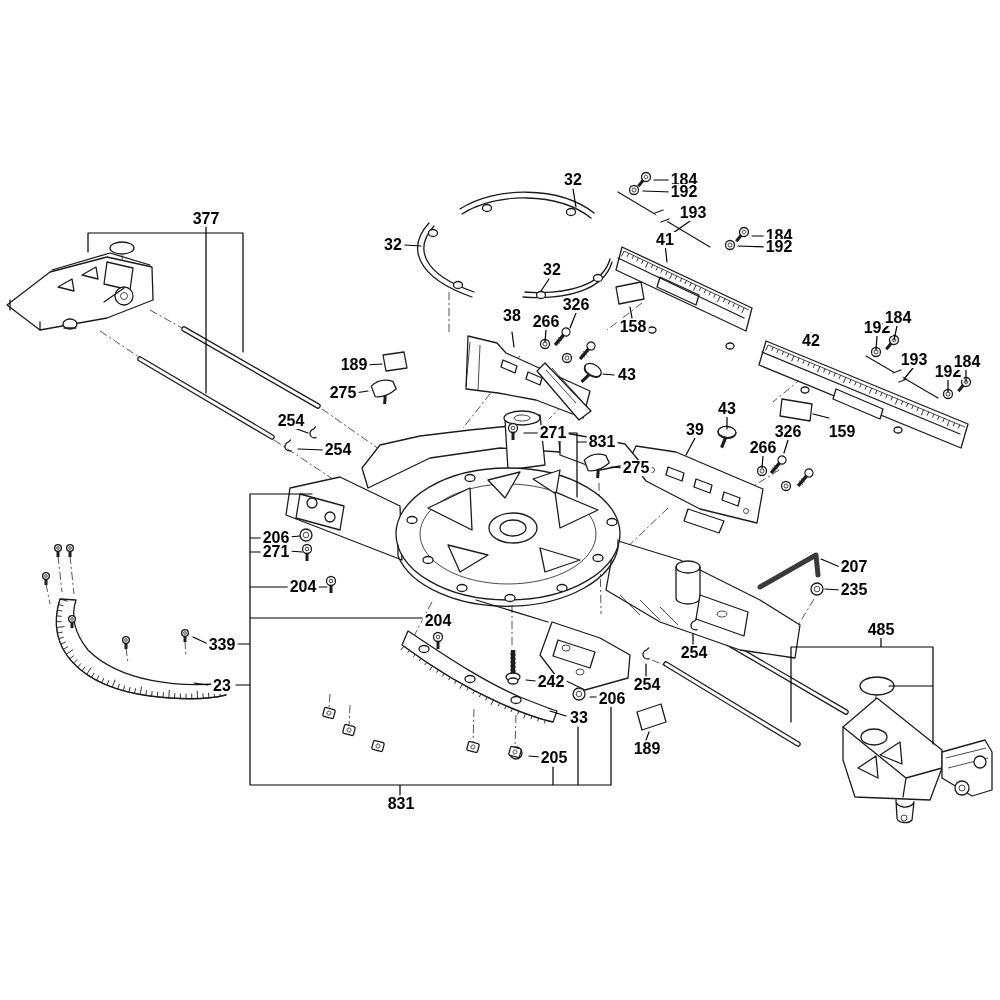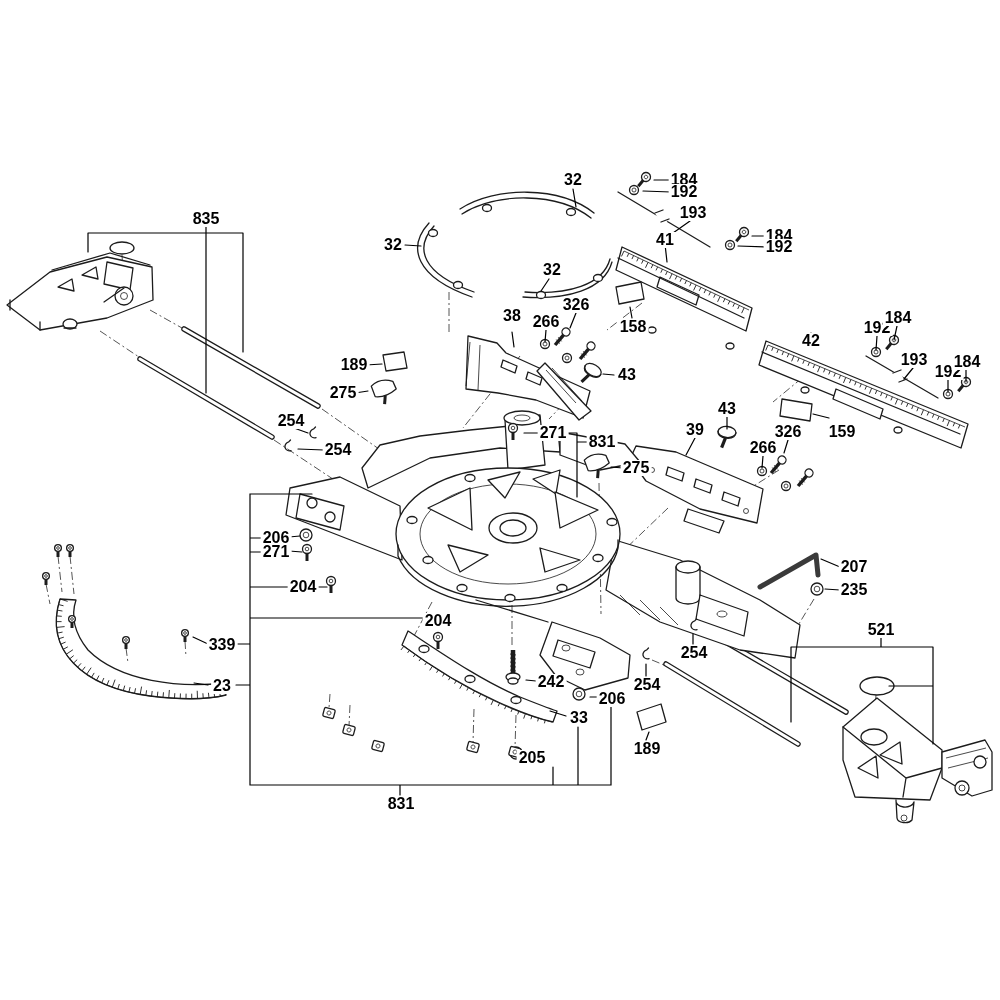--- a/index.html
+++ b/index.html
@@ -469,21 +469,21 @@
       M566,716 L550,711 M578,727 L578,785
       M646,740 L649,732
       M540,757 L529,756 M553,767 L553,785
       M400,795 L400,785
       M312,494 L250,494 L250,785 L611,785 L611,707
       M791,647 L933,647 M791,647 L791,722 M933,647 L933,744 M889,686 L933,686"></path>
   </g>
 </svg>
 
 <div id="callout-layer">
-      <div class="callout" style="left: 206px; top: 219px;">835</div>
+      <div class="callout" style="left: 206px; top: 219px;">377</div>
       <div class="callout" style="left: 573px; top: 180px;">32</div>
       <div class="callout" style="left: 684px; top: 180px;">184</div>
       <div class="callout" style="left: 684px; top: 192px;">192</div>
       <div class="callout" style="left: 693px; top: 213px;">193</div>
       <div class="callout" style="left: 665px; top: 240px;">41</div>
       <div class="callout" style="left: 779px; top: 236px;">184</div>
       <div class="callout" style="left: 779px; top: 247px;">192</div>
       <div class="callout" style="left: 393px; top: 245px;">32</div>
       <div class="callout" style="left: 552px; top: 270px;">32</div>
       <div class="callout" style="left: 576px; top: 305px;">326</div>
@@ -510,23 +510,23 @@
       <div class="callout" style="left: 788px; top: 432px;">326</div>
       <div class="callout" style="left: 636px; top: 468px;">275</div>
       <div class="callout" style="left: 276px; top: 538px;">206</div>
       <div class="callout" style="left: 276px; top: 552px;">271</div>
       <div class="callout" style="left: 303px; top: 587px;">204</div>
       <div class="callout" style="left: 438px; top: 621px;">204</div>
       <div class="callout" style="left: 854px; top: 567px;">207</div>
       <div class="callout" style="left: 854px; top: 590px;">235</div>
       <div class="callout" style="left: 222px; top: 645px;">339</div>
       <div class="callout" style="left: 222px; top: 686px;">23</div>
-      <div class="callout" style="left: 881px; top: 630px;">521</div>
+      <div class="callout" style="left: 881px; top: 630px;">485</div>
       <div class="callout" style="left: 551px; top: 682px;">242</div>
       <div class="callout" style="left: 694px; top: 653px;">254</div>
       <div class="callout" style="left: 647px; top: 685px;">254</div>
       <div class="callout" style="left: 612px; top: 699px;">206</div>
       <div class="callout" style="left: 579px; top: 718px;">33</div>
       <div class="callout" style="left: 647px; top: 749px;">189</div>
-      <div class="callout" style="left: 532px; top: 758px;">205</div>
+      <div class="callout" style="left: 554px; top: 758px;">205</div>
       <div class="callout" style="left: 401px; top: 804px;">831</div>
     </div>
 </div>
 
 </body></html>

